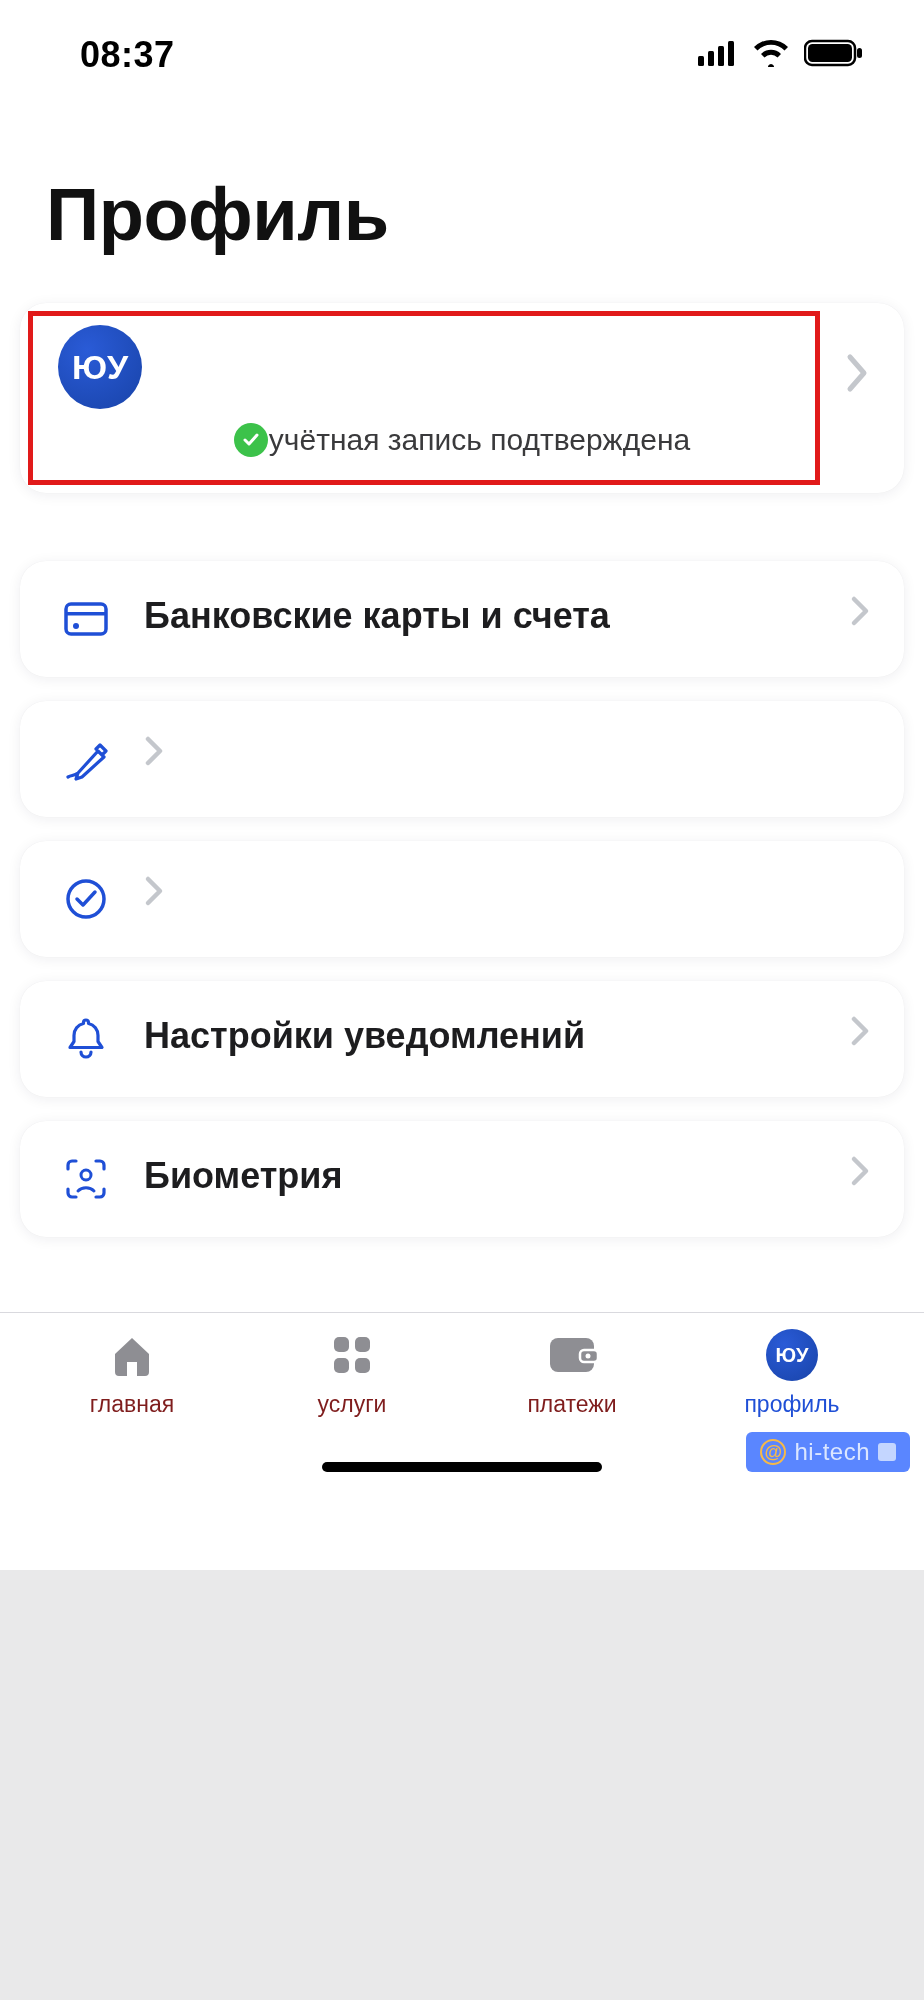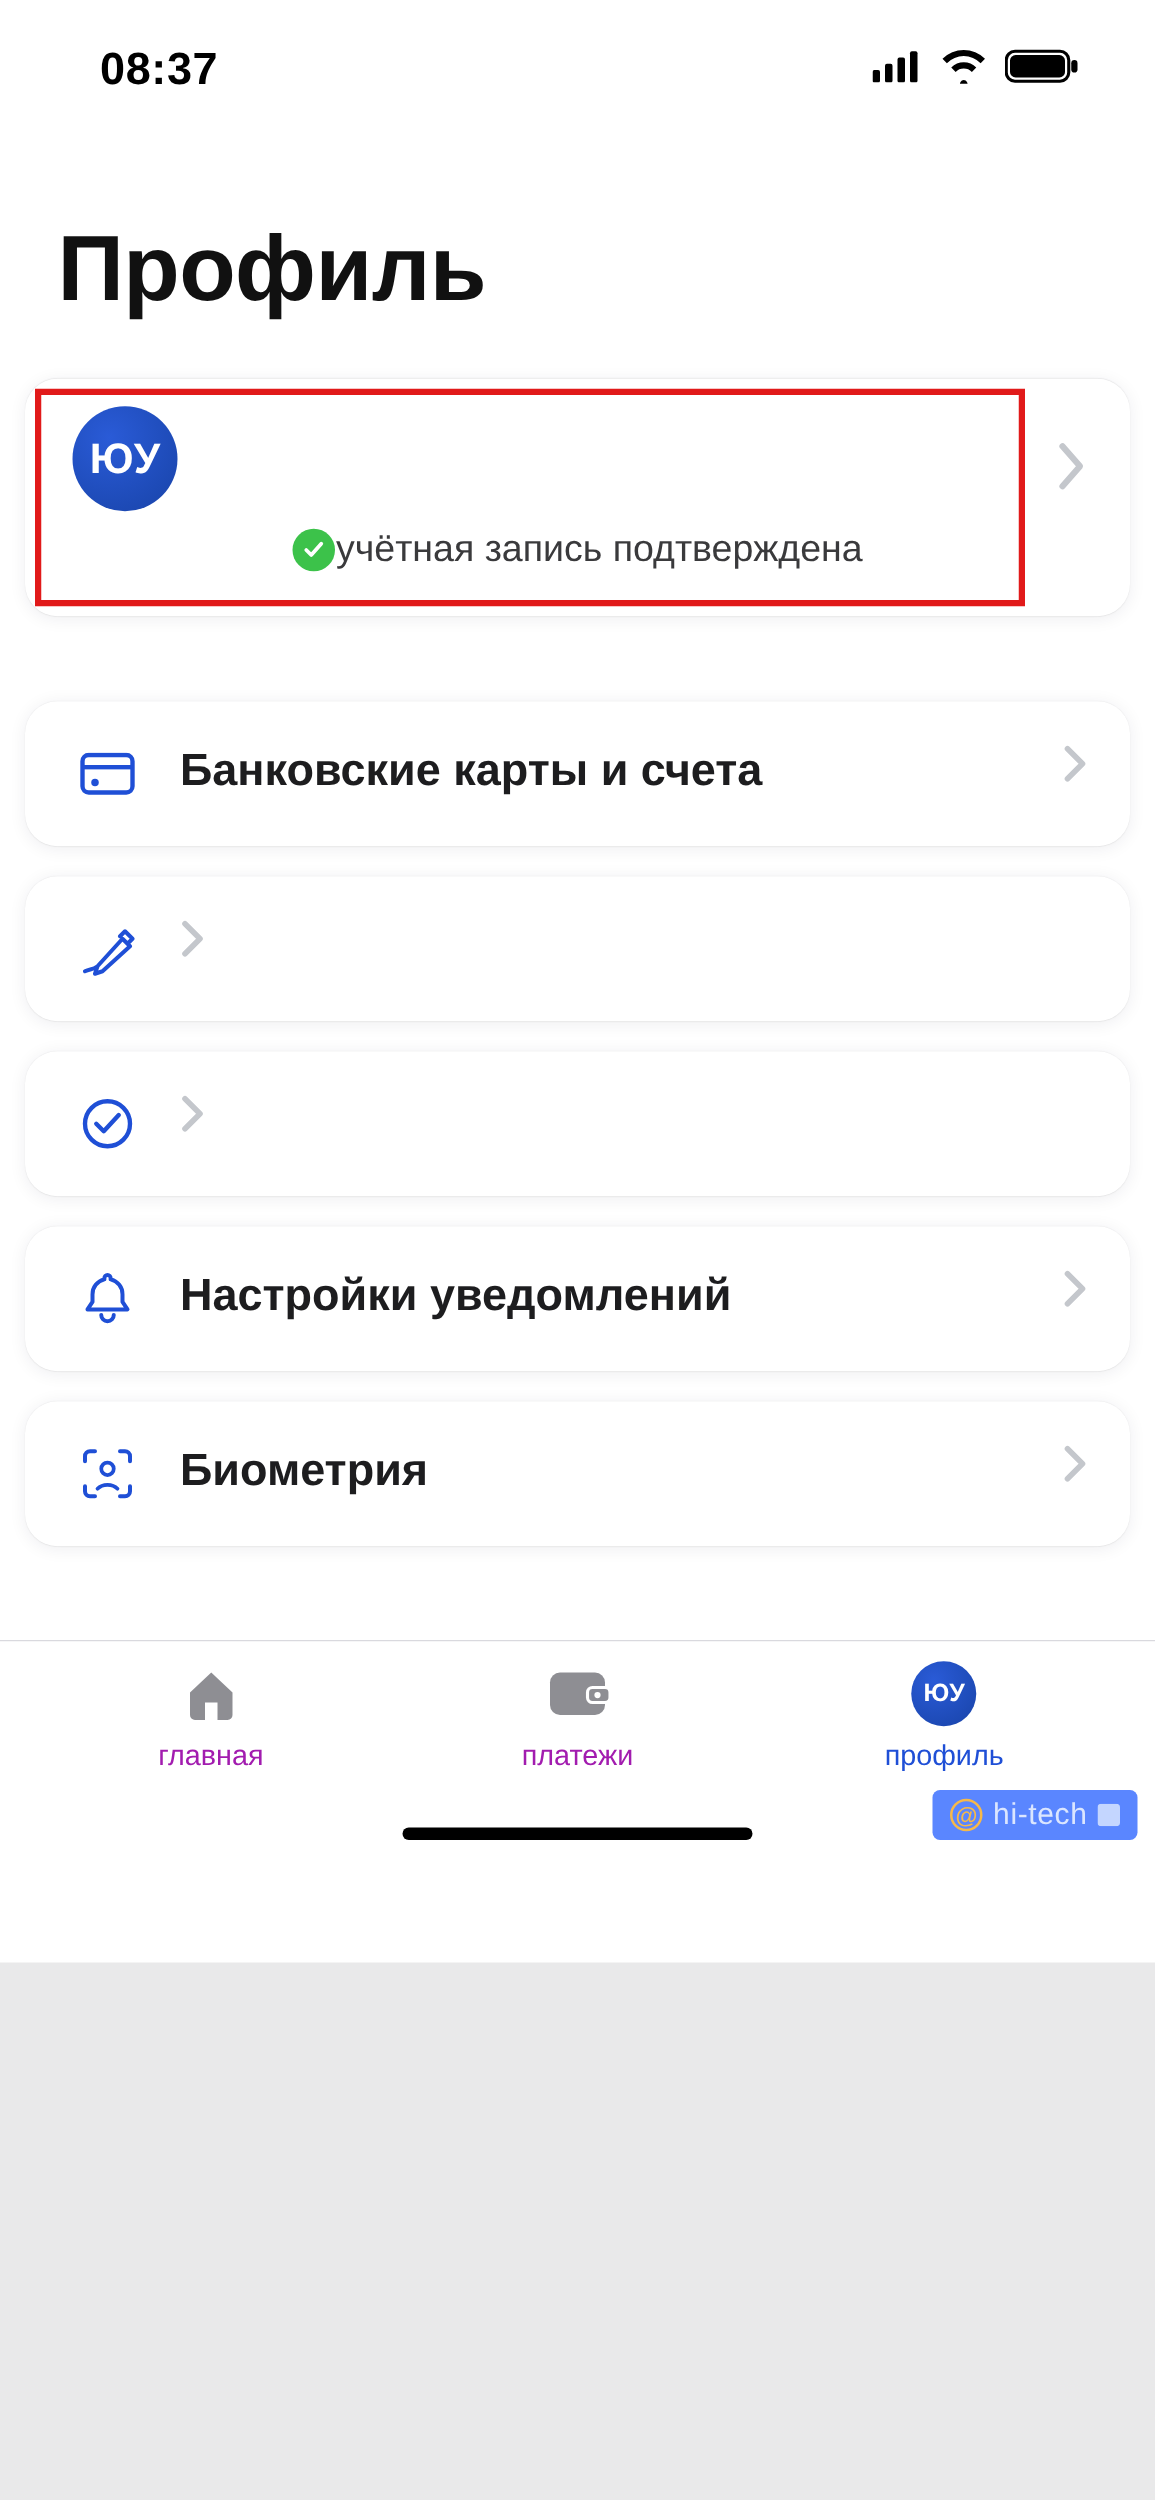--- a/index.html
+++ b/index.html
@@ -126,21 +126,21 @@
       display: flex;
       padding: 14px 22px 0 22px;
       justify-content: space-between;
     }
     .tab {
       flex: 1;
       display: flex;
       flex-direction: column;
       align-items: center;
       gap: 8px;
-      color: #a21caf;
+      color: #7f1d1d;
       font-size: 23px;
     }
     .tab.active { color: #1f4fd6; }
     .tab-icon {
       width: 56px; height: 56px;
       display:flex; align-items:center; justify-content:center;
     }
     .tab.active .tab-icon-avatar {
       width: 52px; height: 52px; border-radius: 50%;
       background: radial-gradient(circle at 35% 30%, #2a5bd7, #1843a8);
@@ -305,20 +305,31 @@
     <div class="tab">
       <span class="tab-icon">
           <svg width="50" height="50" viewBox="0 0 50 50">
             <path d="M8 24 l17 -16 l17 16 v18 a4 4 0 0 1 -4 4 h-8 v-14 h-10 v14 h-8 a4 4 0 0 1 -4 -4z" fill="#8e8e93"></path>
           </svg>
         </span>
       <span>главная</span>
     </div>
     <div class="tab">
       <span class="tab-icon">
+          <svg width="48" height="48" viewBox="0 0 48 48">
+            <rect x="6" y="6" width="15" height="15" rx="5" fill="#8e8e93"></rect>
+            <rect x="27" y="6" width="15" height="15" rx="5" fill="#8e8e93"></rect>
+            <rect x="6" y="27" width="15" height="15" rx="5" fill="#8e8e93"></rect>
+            <rect x="27" y="27" width="15" height="15" rx="5" fill="#8e8e93"></rect>
+          </svg>
+        </span>
+      <span>услуги</span>
+    </div>
+    <div class="tab">
+      <span class="tab-icon">
           <svg width="52" height="46" viewBox="0 0 52 46">
             <rect x="4" y="6" width="44" height="34" rx="8" fill="#8e8e93"></rect>
             <rect x="34" y="18" width="18" height="12" rx="4" fill="#8e8e93" stroke="#fff" stroke-width="2.5"></rect>
             <circle cx="42" cy="24" r="2.5" fill="#fff"></circle>
           </svg>
         </span>
       <span>платежи</span>
     </div>
     <div class="tab active">
       <span class="tab-icon">

